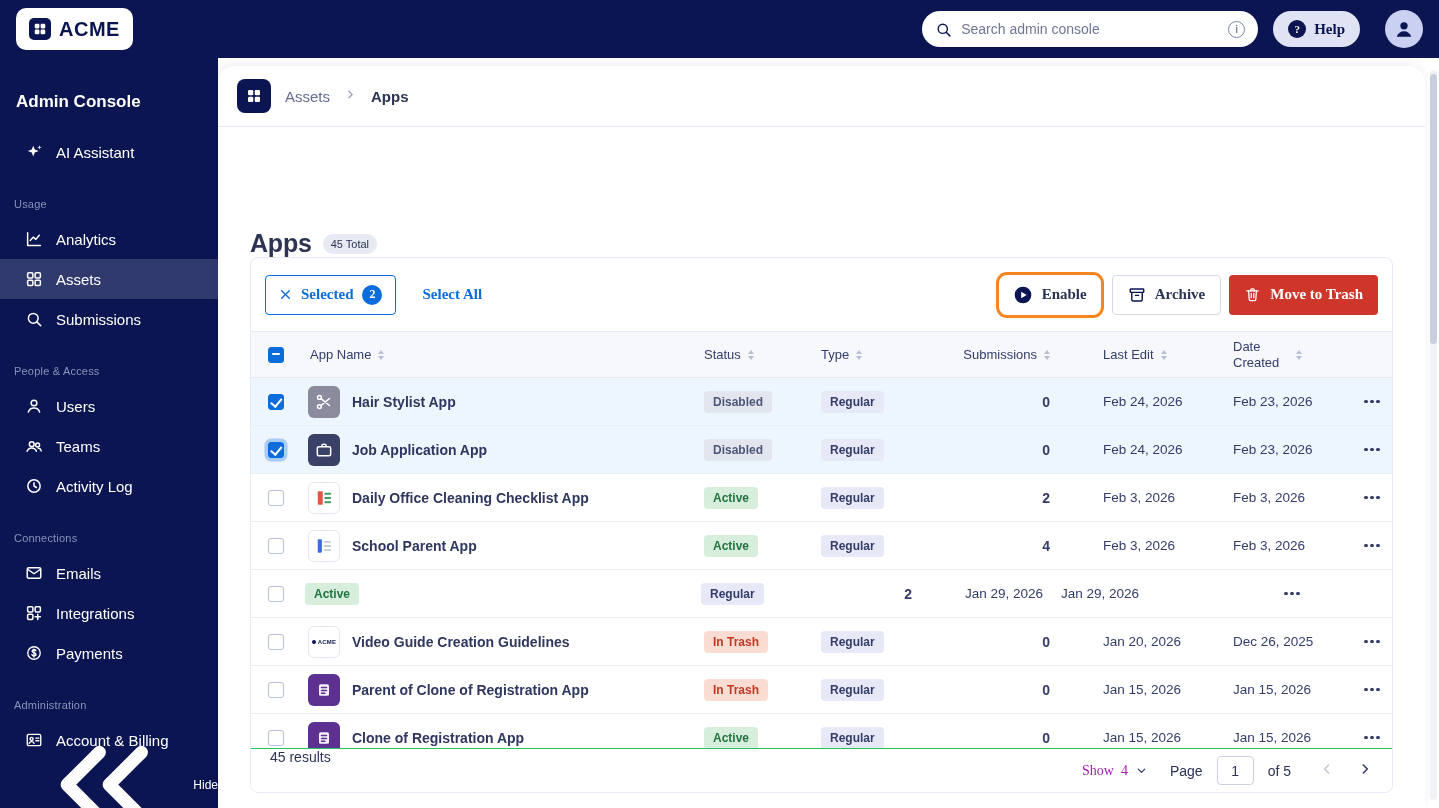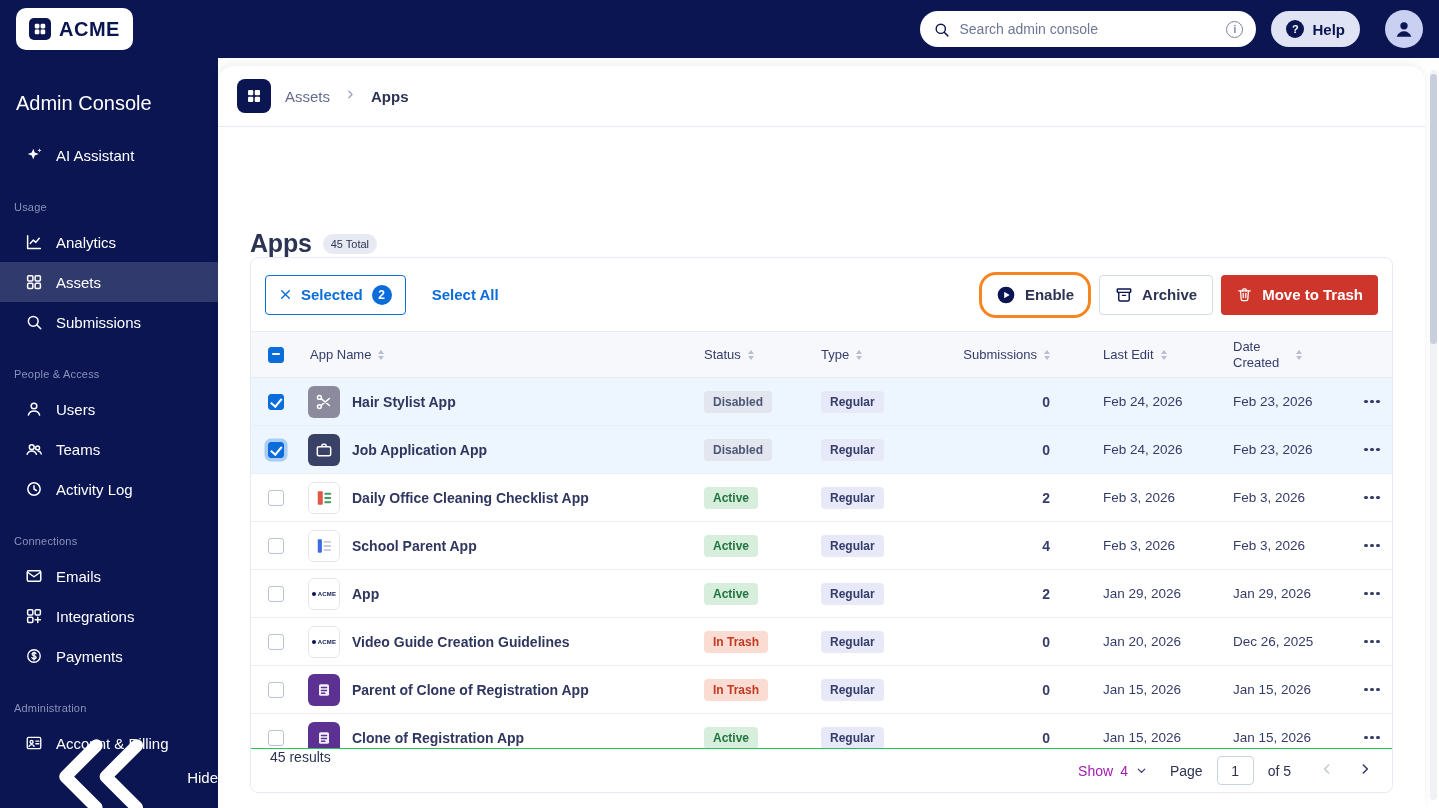--- a/index.html
+++ b/index.html
@@ -1,18 +1,18 @@
 <!DOCTYPE html>
 <html><head>
 <meta charset="utf-8">
 <style>
   *{margin:0;padding:0;box-sizing:border-box}
   html,body{width:1439px;height:808px;overflow:hidden}
   body{font-family:"Liberation Sans",sans-serif;background:#fff;color:#343c6a;position:relative}
-  button{font-family:Liberation Sans, sans-serif;background:none;border:none;cursor:pointer;color:inherit}
+  button{font-family:Liberation Serif, serif;background:none;border:none;cursor:pointer;color:inherit}
   input{font-family:inherit}
 
   
   .topbar{position:absolute;left:0;top:0;width:1439px;height:58px;background:#0a1551;display:flex;align-items:center;padding:0 16px;z-index:5}
   .logo{background:#fff;border-radius:10px;height:42px;display:flex;align-items:center;gap:8px;padding:0 13px;cursor:pointer}
   .logo-glyph{width:22px;height:22px;border-radius:5px;background:#0a1551;display:flex;align-items:center;justify-content:center}
   .logo-glyph svg{width:14px;height:14px}
   .logo-text{font-size:20px;font-weight:700;color:#0a1551;letter-spacing:.5px}
   .top-right{margin-left:auto;display:flex;align-items:center;gap:15px}
   .searchbox{width:336px;height:36px;background:#fff;border-radius:18px;display:flex;align-items:center;gap:9px;padding:0 13px}
@@ -23,26 +23,26 @@
   .info-icon::after{content:"i"}
   .help-btn{height:36px;background:#dfe3f4;border-radius:18px;display:flex;align-items:center;gap:8px;padding:0 15px}
   .q-icon{width:18px;height:18px;border-radius:50%;background:#0a1551;color:#fff;font-size:11px;font-weight:700;display:flex;align-items:center;justify-content:center}
   .q-icon::after{content:"?"}
   .help-label{font-size:15px;font-weight:700;color:#0a1551}
   .avatar{width:38px;height:38px;border-radius:50%;background:#c9d0f2;display:flex;align-items:center;justify-content:center;margin-left:10px;cursor:pointer}
   .avatar svg{width:22px;height:22px}
 
   
   .sidebar{position:absolute;left:0;top:58px;width:218px;height:750px;background:#0a1551;color:#fff}
-  .sb-title{font-size:20px;font-weight:400;margin:34px 12px 20px 16px}
+  .sb-title{font-size:17px;font-weight:700;margin:34px 12px 20px 16px}
   .nav-item{height:40px;display:flex;align-items:center;gap:13px;padding-left:25px;font-size:15px;cursor:pointer}
   .nav-item.active{background:rgba(255,255,255,.16)}
   .nav-item svg{width:18px;height:18px;flex:none}
   .section-label{font-size:11px;color:#8b92b9;margin:26px 0 9px 14px;letter-spacing:.2px}
-  .hide-item{position:absolute;bottom:11px;left:0;right:0;height:40px;display:flex;align-items:center;gap:13px;padding-left:25px;font-size:15px;cursor:pointer}
+  .hide-item{position:absolute;bottom:3px;left:0;right:0;height:40px;display:flex;align-items:center;gap:13px;padding-left:25px;font-size:12px;cursor:pointer}
 
   
   .card{position:absolute;left:218px;top:66px;width:1207px;height:742px;background:#fff;border-radius:16px 16px 0 0;box-shadow:0 1px 0 0 #eef0f6, -1px -2px 10px rgba(10,21,81,.07)}
   .crumbbar{height:61px;border-bottom:1px solid #e7eaf3;display:flex;align-items:center;gap:14px;padding:0 19px}
   .crumb-icon{width:34px;height:34px;border-radius:8px;background:#0a1551;display:flex;align-items:center;justify-content:center}
   .crumb-icon svg{width:18px;height:18px}
   .crumb-parent{font-size:15px;color:#646c8f;cursor:pointer}
   .crumb-sep svg{width:13px;height:13px;stroke:#9aa1ba}
   .crumb-current{font-size:15px;font-weight:700;color:#2c3353}
 
@@ -54,21 +54,21 @@
 
   
   .panel{position:absolute;left:32px;right:32px;top:191px;height:536px;border:1px solid #e7eaf3;border-radius:8px;overflow:hidden;background:#fff}
   .toolbar{height:74px;display:flex;align-items:center;padding:0 14px;border-bottom:1px solid #e7eaf3}
   .sel-btn{height:40px;border:1px solid #0a6ddb;border-radius:4px;display:flex;align-items:center;gap:9px;padding:0 13px;background:#fff}
   .sel-btn svg{width:13px;height:13px;stroke:#0a6ddb}
   .sel-label{font-size:15px;font-weight:700;color:#0a6ddb}
   .sel-count{width:20px;height:20px;border-radius:50%;background:#0a6ddb;color:#fff;font-size:12px;font-weight:700;display:flex;align-items:center;justify-content:center}
   .select-all{margin-left:26px;font-size:15px;font-weight:700;color:#0a6ddb}
   .tb-right{margin-left:auto;display:flex;align-items:center;gap:8px}
-  .enable-wrap{border:3px solid #f6851f;border-radius:17px;background:#fff}
+  .enable-wrap{border:3px solid #f6851f;border-radius:11px;background:#fff}
   .enable-btn{height:40px;display:flex;align-items:center;gap:9px;padding:0 14px}
   .enable-btn svg{width:20px;height:20px}
   .btn-label{font-size:15px;font-weight:700;color:#2c3353}
   .archive-btn{height:40px;border:1px solid #d4d9e6;border-radius:4px;background:#fff;display:flex;align-items:center;gap:9px;padding:0 15px}
   .archive-btn svg{width:18px;height:18px;stroke:#0a1551}
   .trash-btn{height:40px;border-radius:4px;background:#ce362b;display:flex;align-items:center;gap:9px;padding:0 15px}
   .trash-btn svg{width:17px;height:17px;stroke:#fff}
   .trash-btn .btn-label{color:#fff}
 
   
@@ -533,27 +533,20 @@
                 <i></i>
               </span>
             </button>
           </div>
       </div>
 
       <div class="trow grid-cols" data-checked="false">
         <div class="cell cbcell">
             <span class="cb"></span>
           </div>
-        <div class="cell namecell">
-          <span class="appicon i-acme">
-              <span class="mini-dot"></span>
-              <span class="mini-acme">ACME</span>
-            </span>
-          <span class="appname">App</span>
-        </div>
         <div class="cell statuscell">
             <span class="badge" data-variant="green">Active</span>
           </div>
         <div class="cell typecell">
             <span class="badge type">Regular</span>
           </div>
         <div class="cell subcell">2</div>
         <div class="cell editcell">Jan 29, 2026</div>
         <div class="cell datecell">Jan 29, 2026</div>
         <div class="cell actcell">

